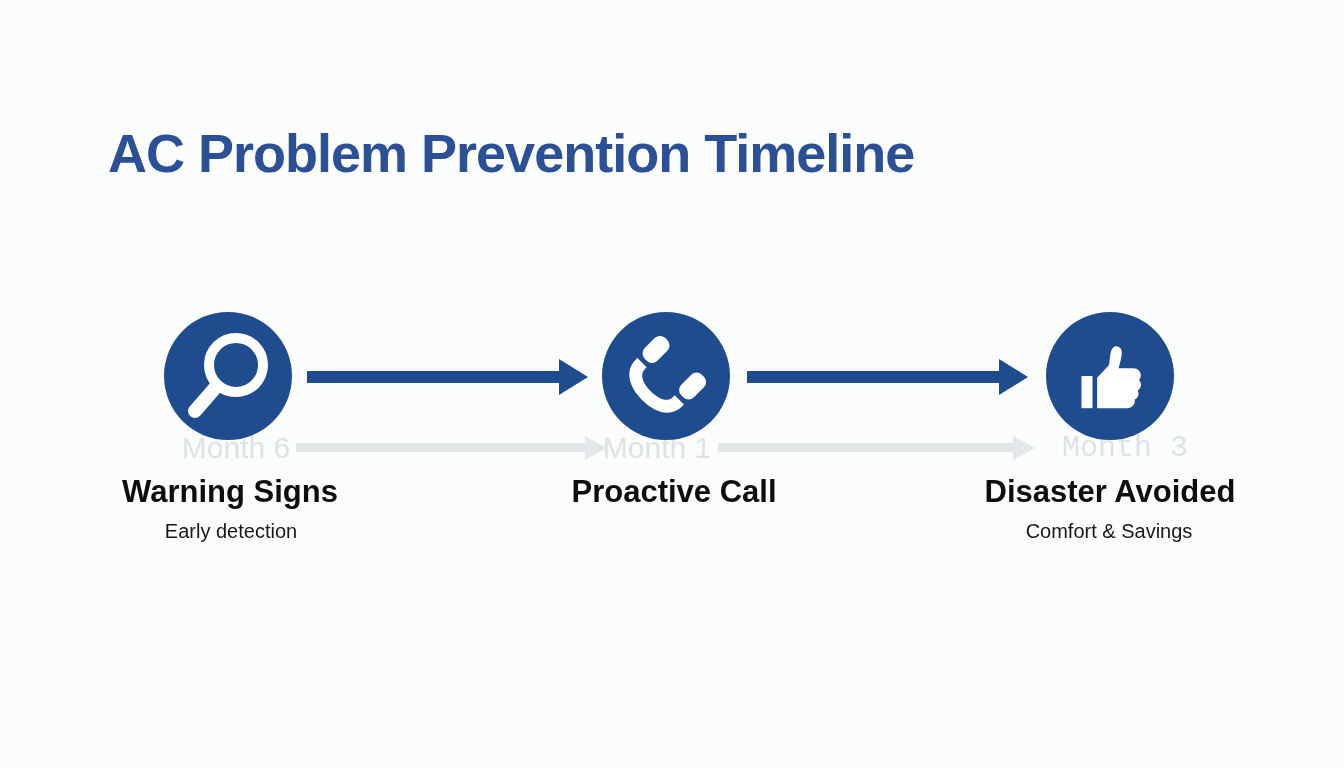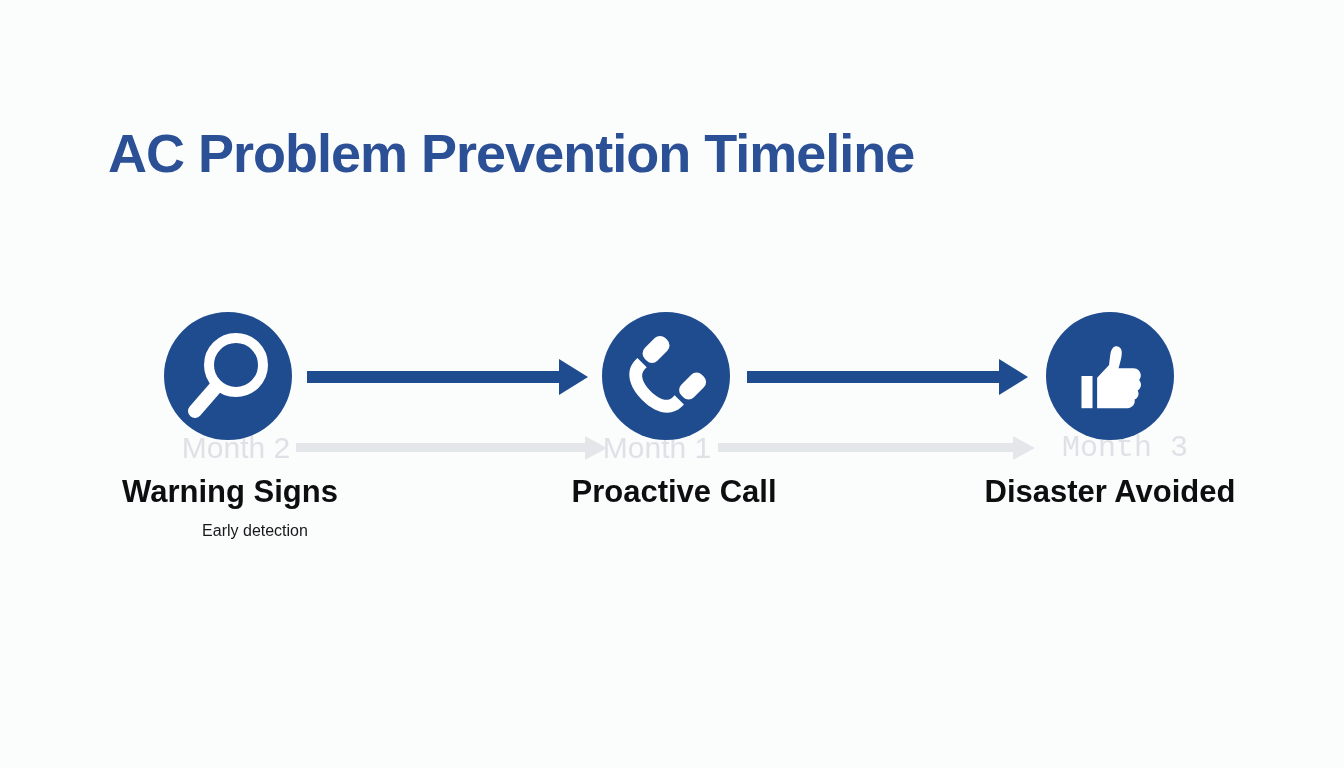--- a/index.html
+++ b/index.html
@@ -128,45 +128,44 @@
     line-height: 36px;
     font-weight: bold;
     color: var(--c-heading, #0E0E10);
     white-space: nowrap;
     z-index: 3;
   }
   .step-subtext {
     position: absolute;
     top: 516px;
     transform: translateX(-50%);
-    font-size: 16px;
+    font-size: 20px;
     line-height: 30px;
     color: var(--c-subtext, #17181A);
     white-space: nowrap;
     z-index: 3;
-    margin-left: 24px;
   }
   .hc-1 { left: 230px; }
   .hc-2 { left: 674px; }
   .hc-3 { left: 1110px; }
   .sc-1 { left: 231px; }
   .sc-2 { left: 673px; }
   .sc-3 { left: 1109px; }
   .mc-1 { left: 236px; }
   .mc-2 { left: 657px; }
   .mc-3 { left: 1125px; font-family: Liberation Mono, monospace; }
 </style>
 </head>
 <body>
 
 <div class="canvas">
 
   <div class="page-title">AC Problem Prevention Timeline</div>
 
-  <div class="month-label mc-1">Month 2</div>
+  <div class="month-label mc-1">Month 6</div>
   <div class="month-label mc-2">Month 1</div>
   <div class="month-label mc-3">Month 3</div>
 
   <div class="gray-arrow gray-arrow-1">
     <div class="shaft"></div>
     <div class="head"></div>
   </div>
   <div class="gray-arrow gray-arrow-2">
     <div class="shaft"></div>
     <div class="head"></div>
@@ -205,14 +204,15 @@
   <div class="blue-arrow blue-arrow-2">
     <div class="shaft"></div>
     <div class="head"></div>
   </div>
 
   <div class="step-heading hc-1">Warning Signs</div>
   <div class="step-heading hc-2">Proactive Call</div>
   <div class="step-heading hc-3">Disaster Avoided</div>
 
   <div class="step-subtext sc-1">Early detection</div>
+  <div class="step-subtext sc-3">Comfort &amp; Savings</div>
 
 </div>
 
 </body></html>

